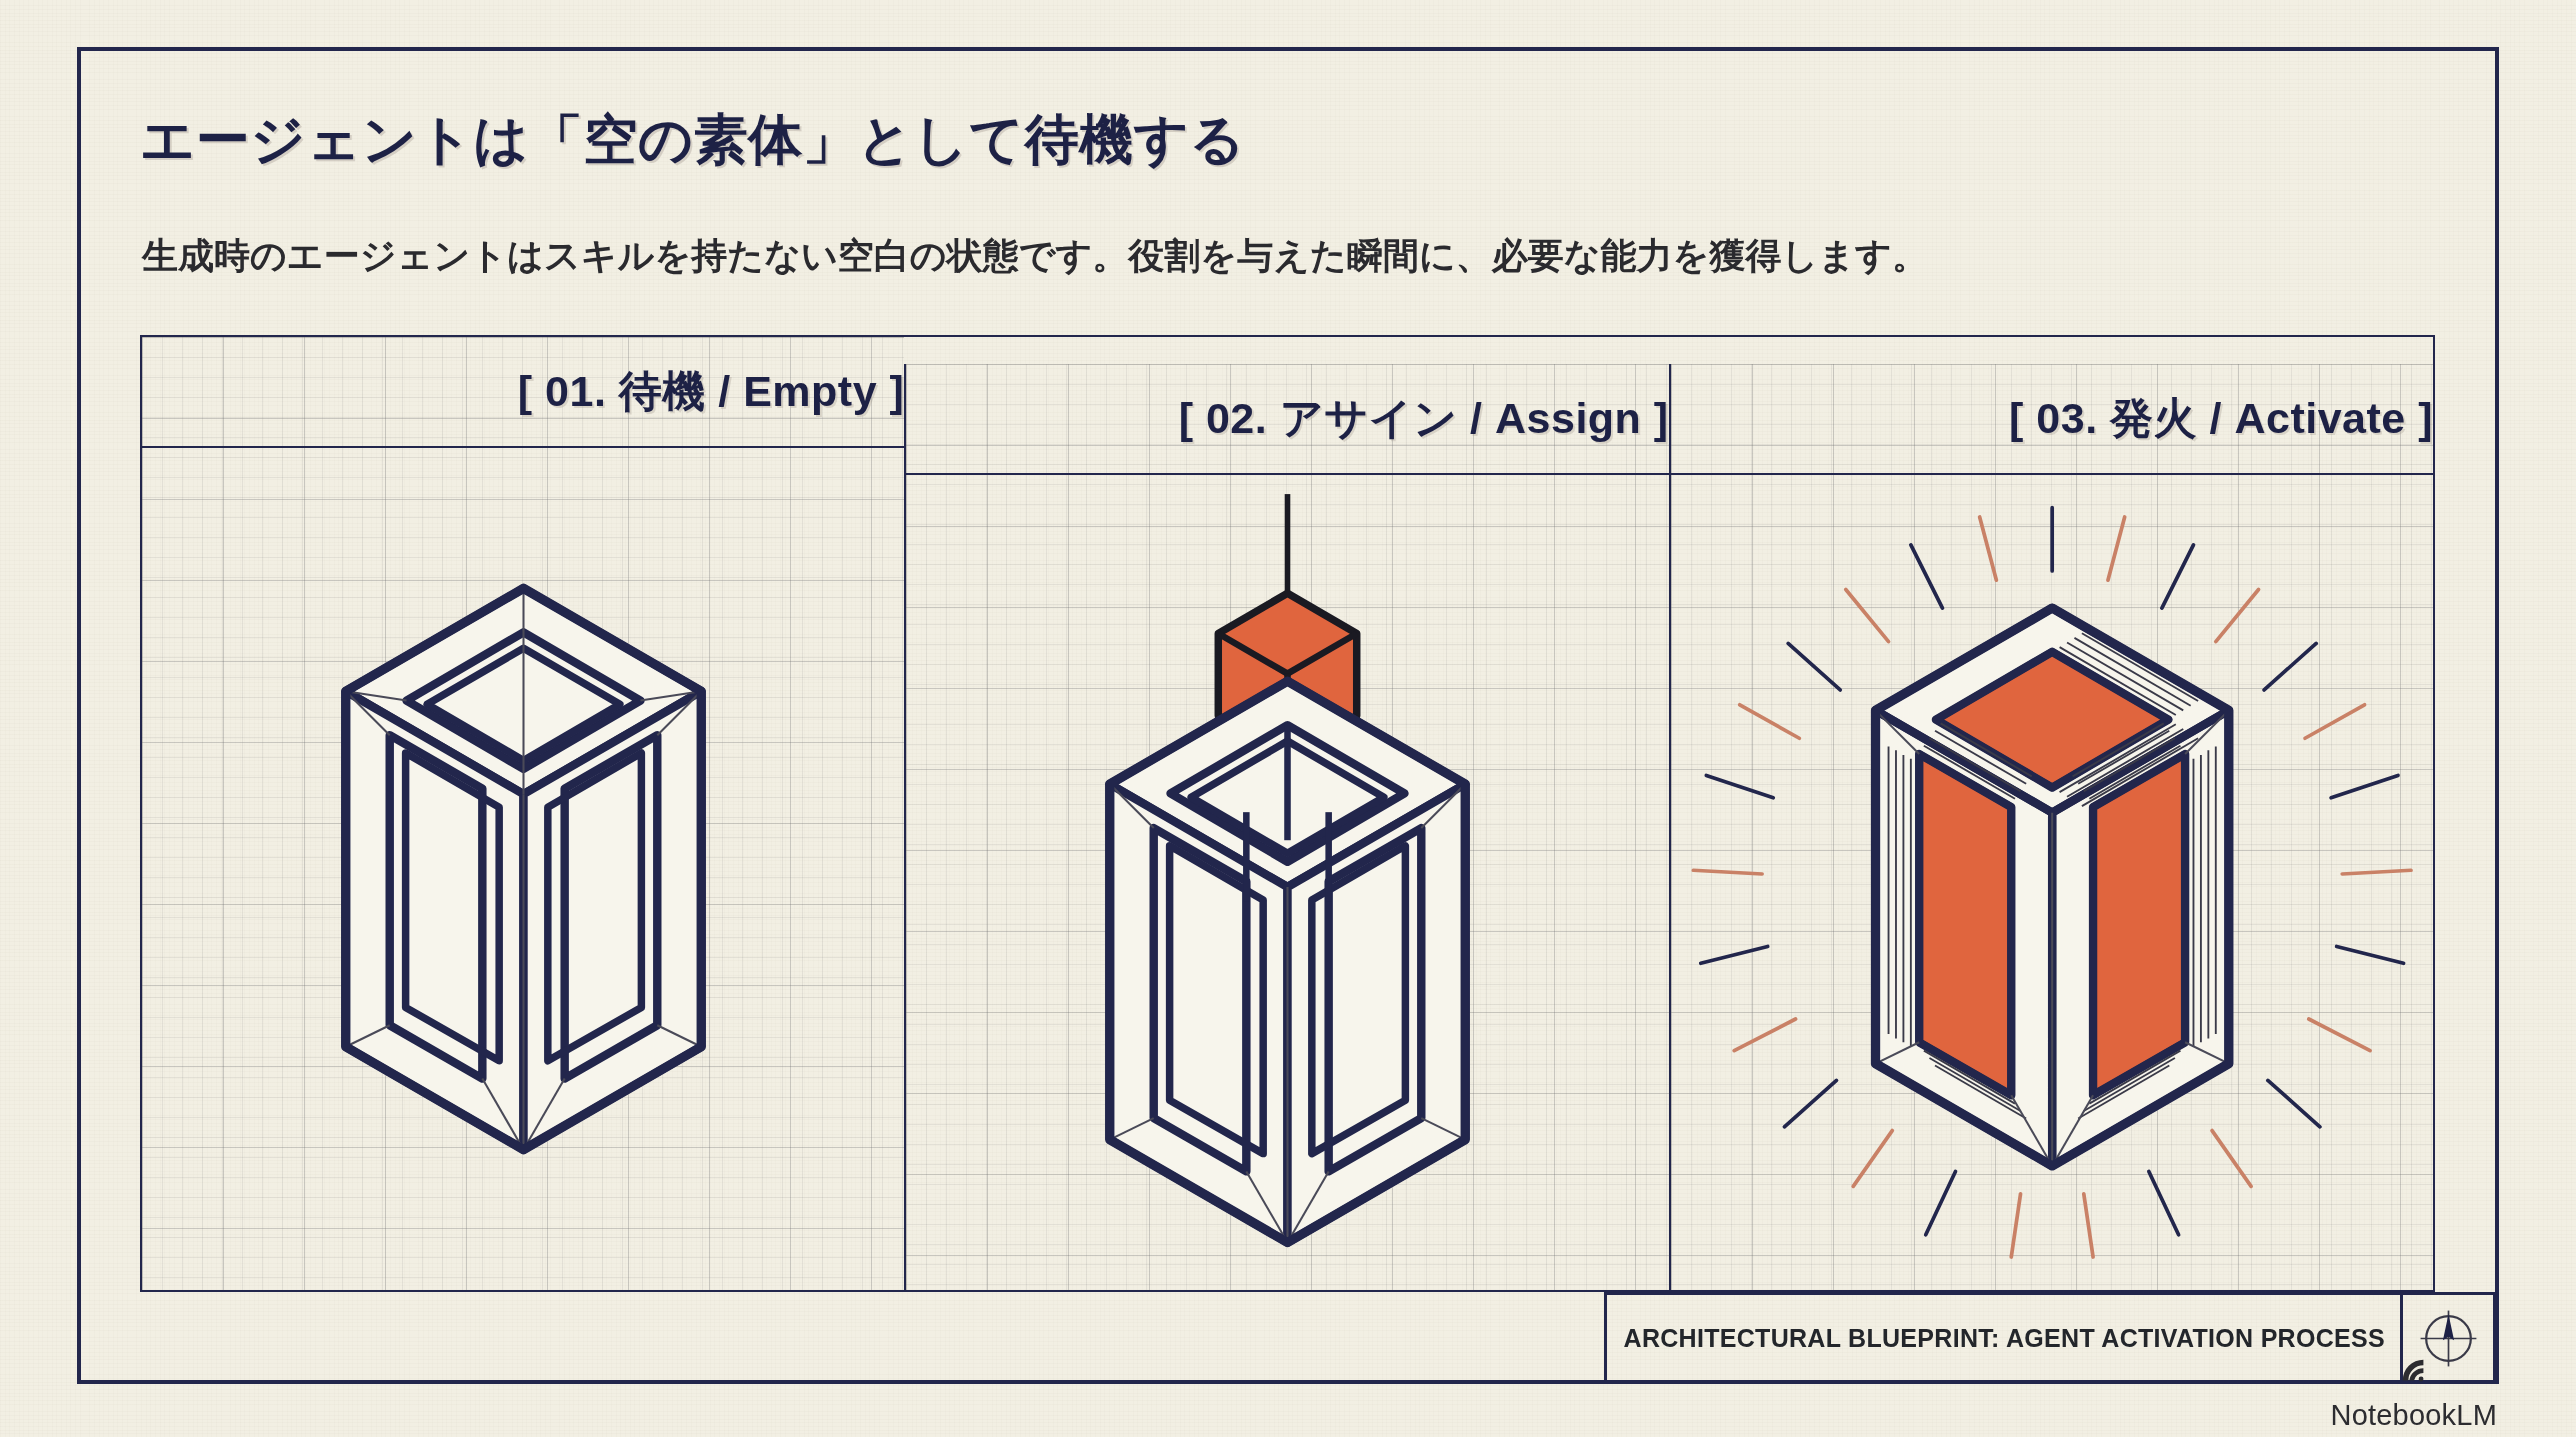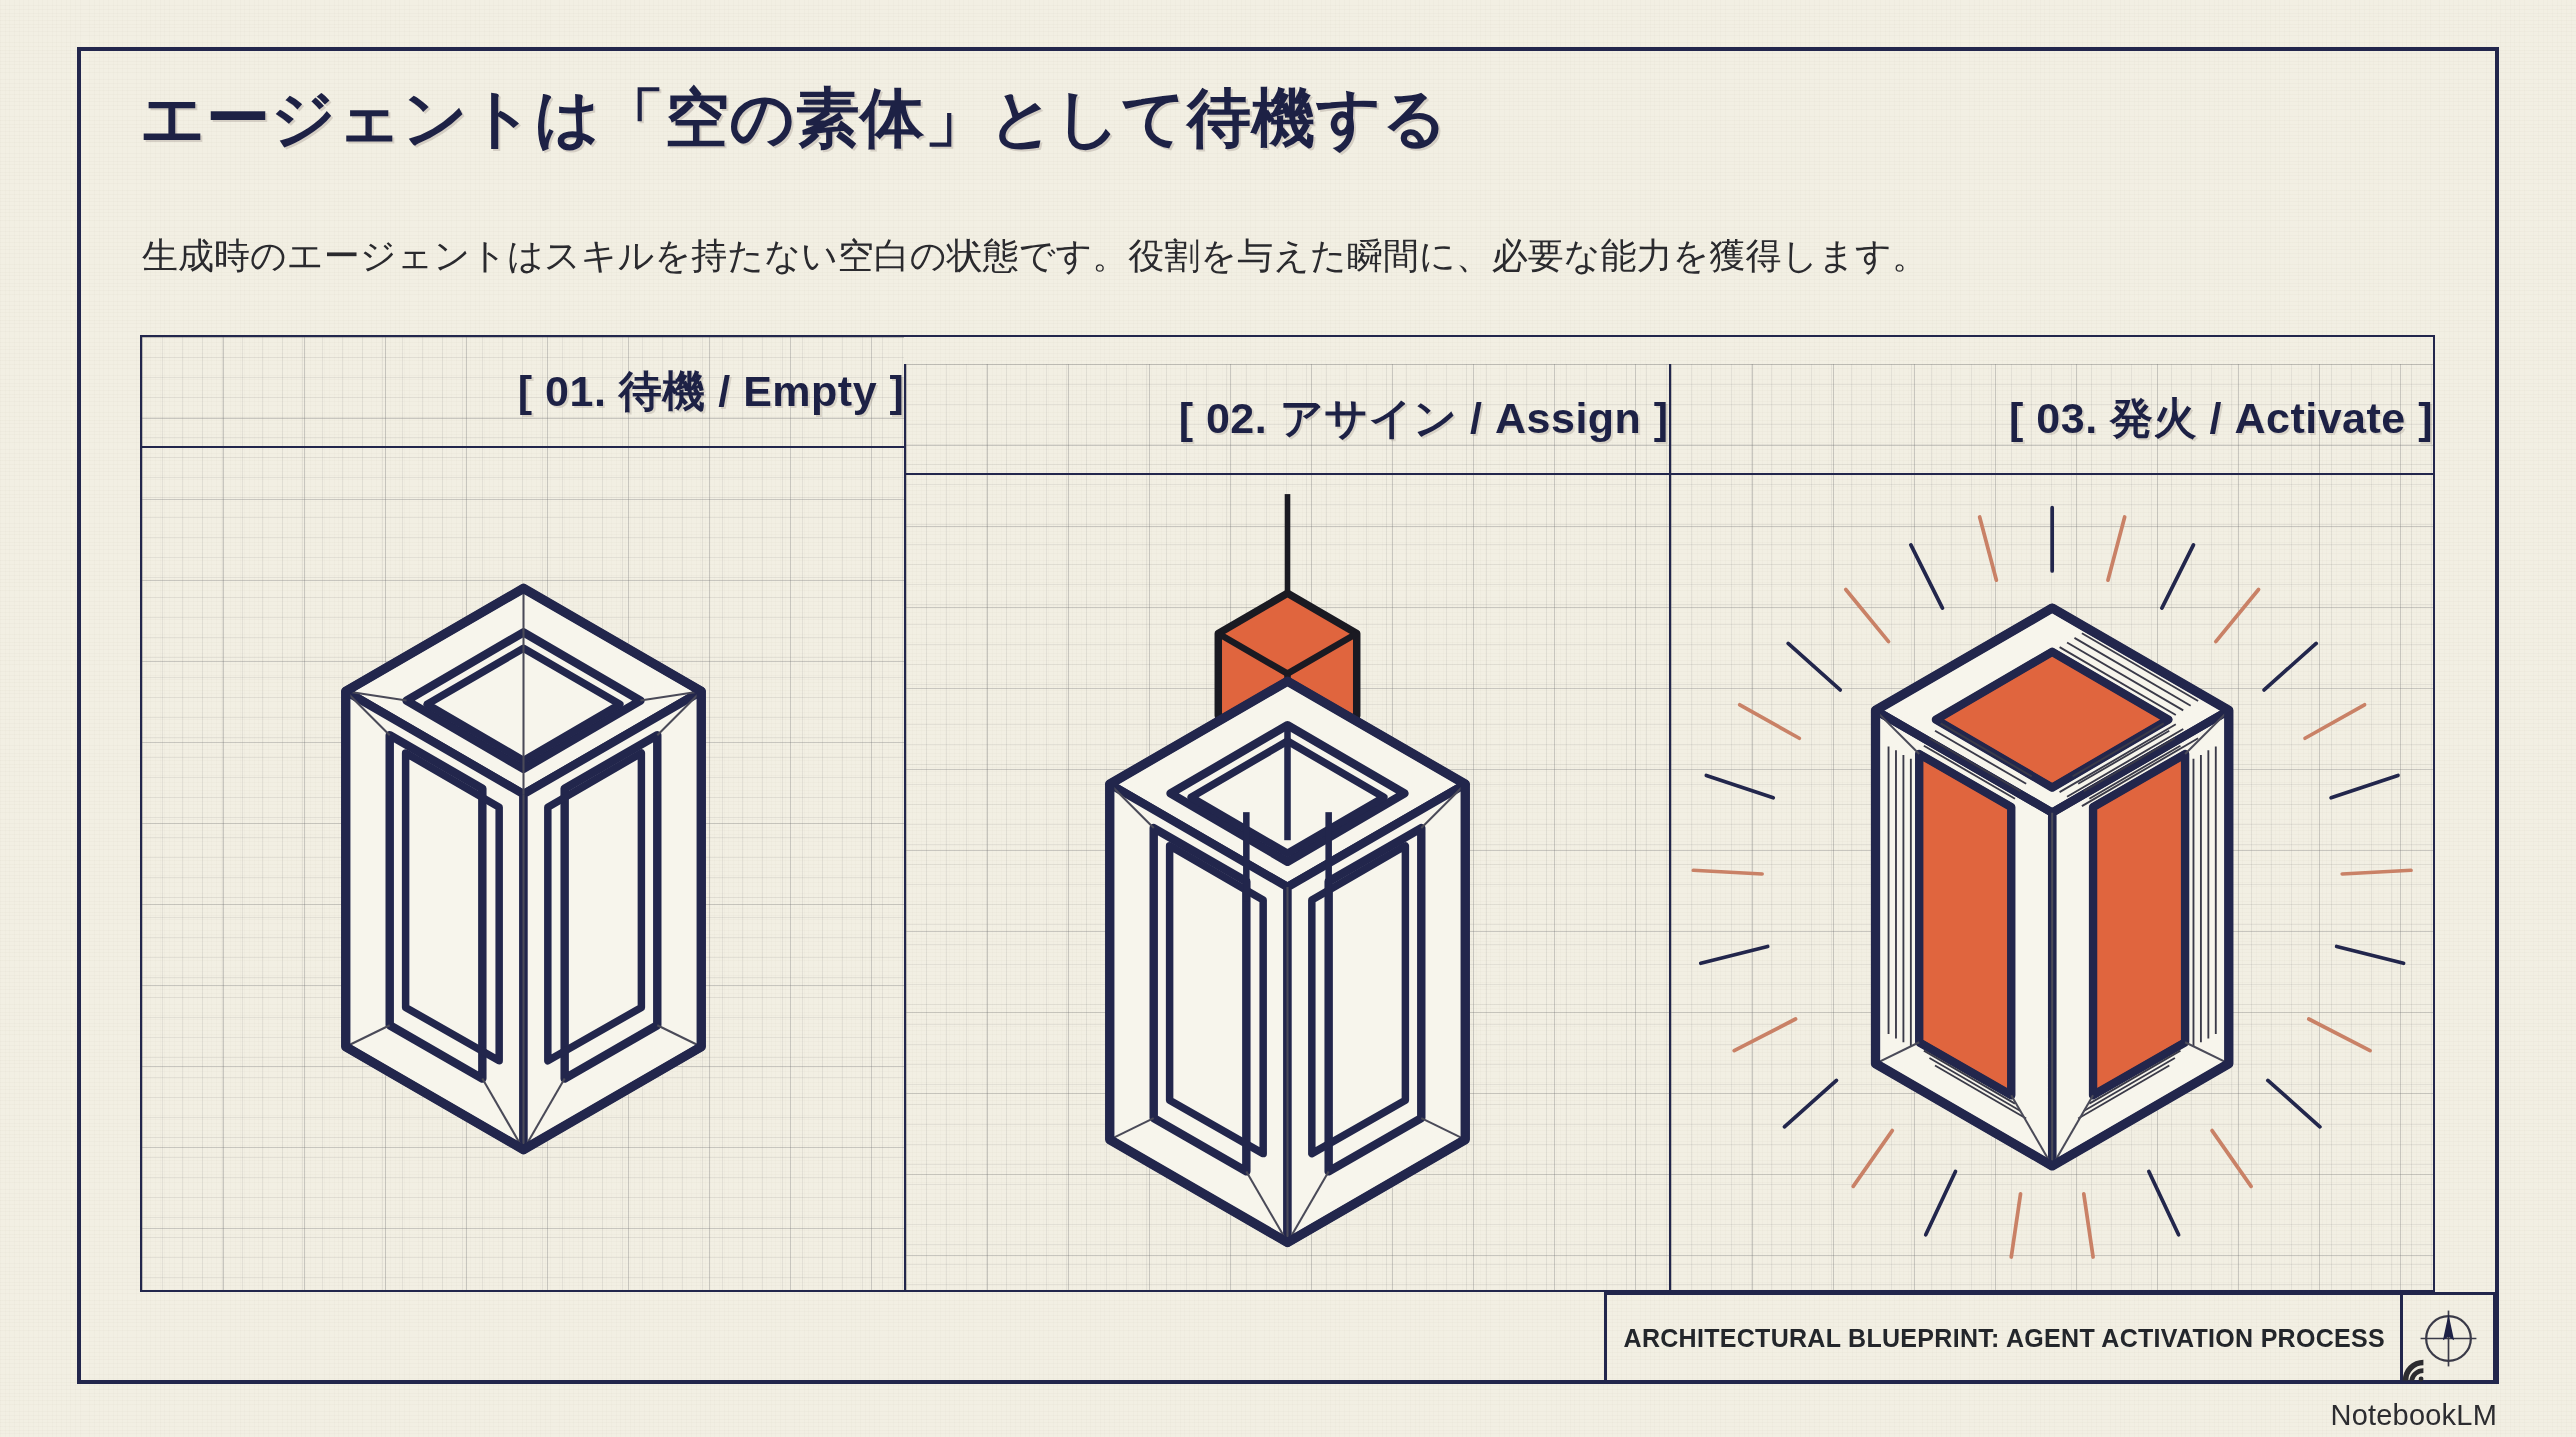--- a/index.html
+++ b/index.html
@@ -35,35 +35,35 @@
     height: 1337px;
     border: 4.7px solid #22264C;
     box-sizing: border-box;
     z-index: 2;
     background: transparent;
   }
 
   .title {
     position: absolute;
     left: 140px;
-    top: 75px;
-    font-size: 64px;
+    top: 104px;
+    font-size: 54px;
     font-weight: 700;
     letter-spacing: 0.5px;
     color: #1D2145;
     white-space: nowrap;
     text-shadow: 1.9px 1.9px 0 rgba(160,150,140,0.35);
     z-index: 5;
   }
   .subtitle {
     position: absolute;
     left: 142px;
     top: 232px;
     font-size: 36px;
-    font-weight: 400;
+    font-weight: 700;
     color: #2A2A2E;
     white-space: nowrap;
     z-index: 5;
     text-align: center;
   }
 
   
   .panels {
     position: absolute;
     left: 140px;

